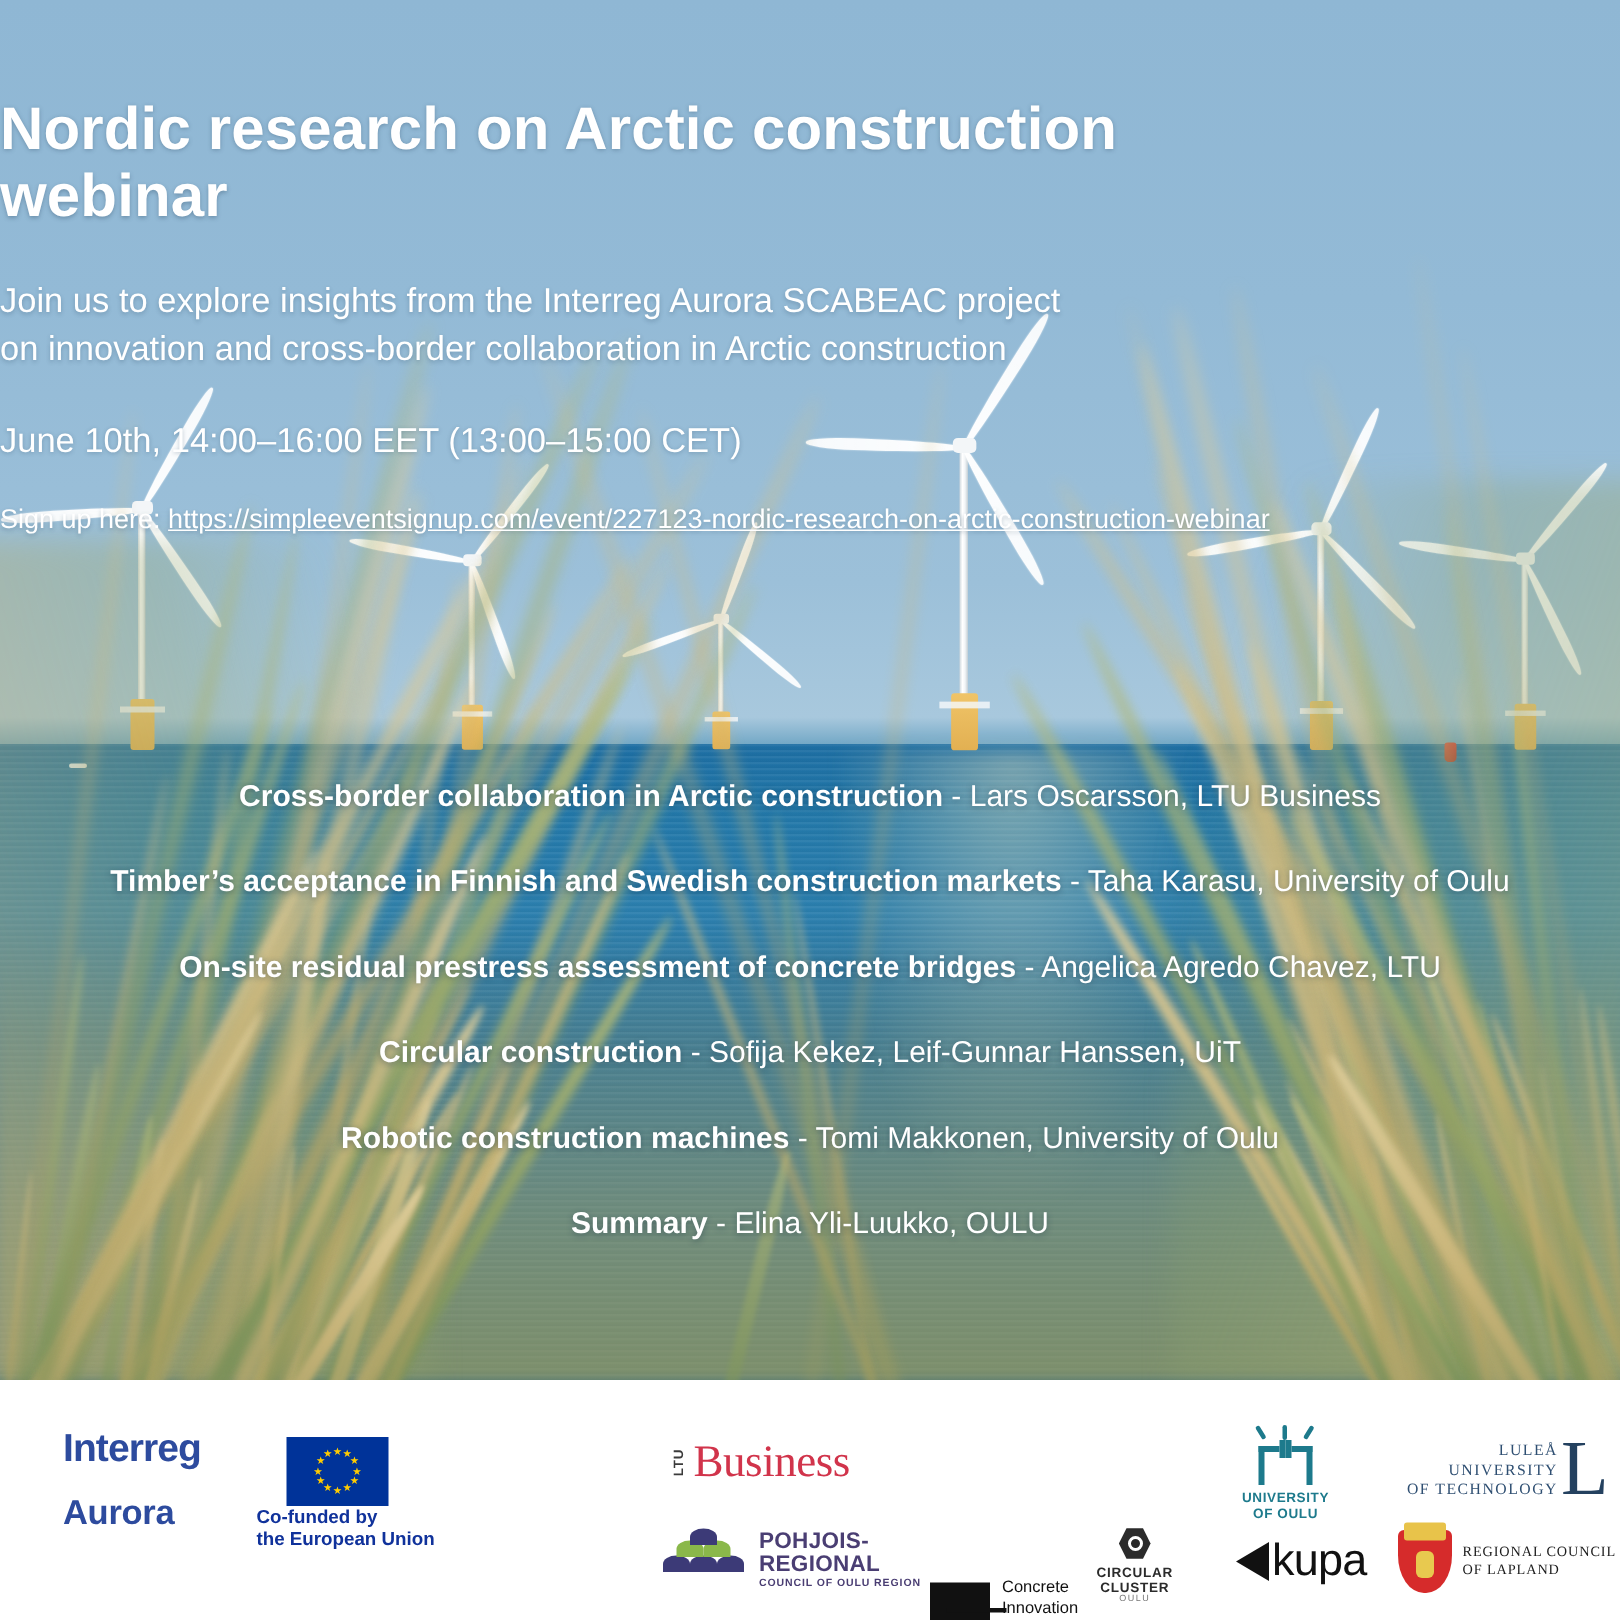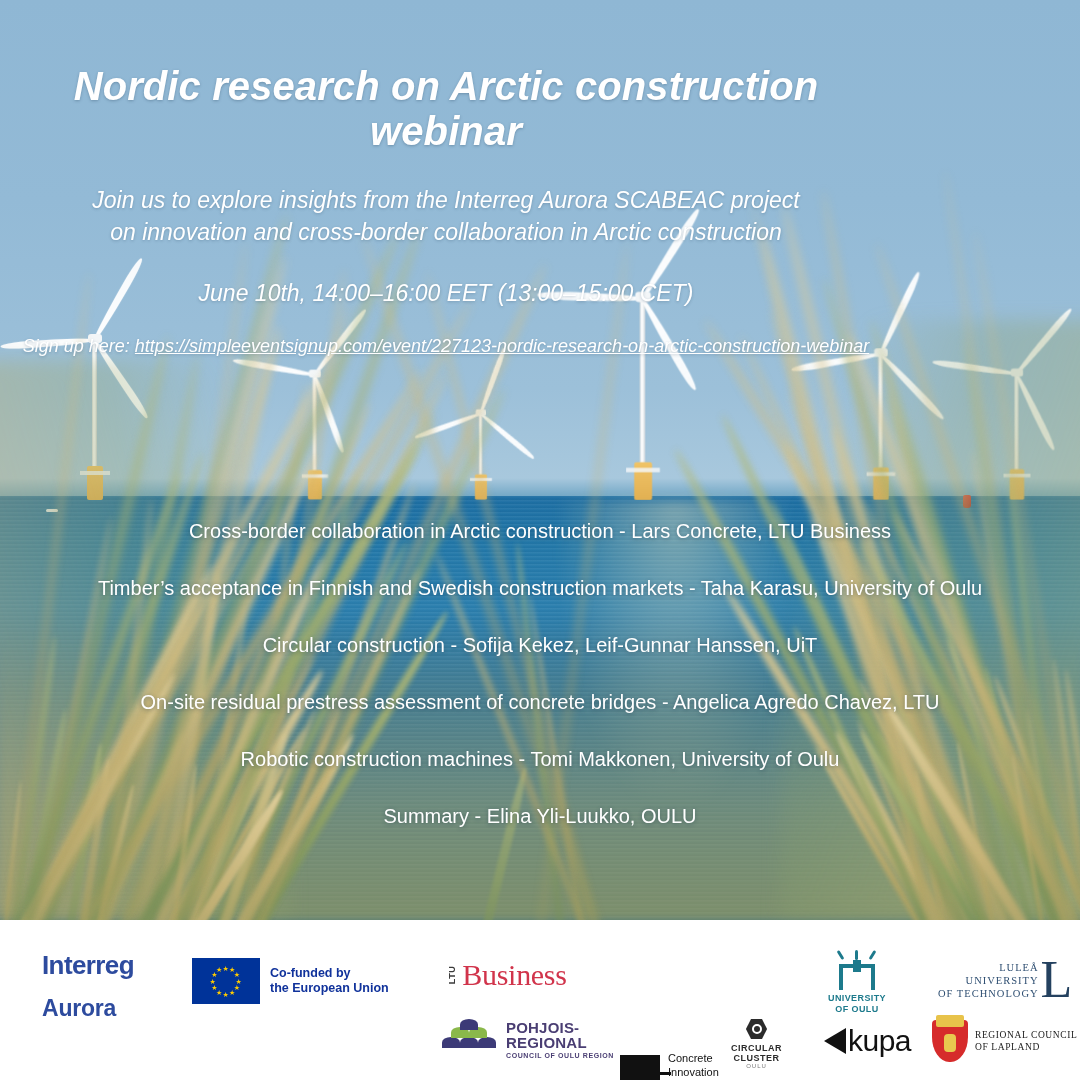--- a/index.html
+++ b/index.html
@@ -89,21 +89,21 @@
     background:linear-gradient(75deg, rgba(196,176,120,.55), rgba(150,165,105,.30) 60%, rgba(0,0,0,0) 85%);
     filter:blur(9px);
   }
   .grass-right{
     position:absolute;right:-40px;bottom:0;width:340px;height:600px;
     background:linear-gradient(-70deg, rgba(176,180,120,.58), rgba(140,160,110,.30) 60%, rgba(0,0,0,0) 85%);
     filter:blur(9px);
   }
 
   
-  .head{position:absolute;left:0;top:0;width:892px;text-align:center;z-index:6;font-style:italic;}
+  .head{position:absolute;left:0;top:0;width:892px;z-index:6;}
   .title{
     margin:0;padding-top:64px;
     font-size:40px;font-weight:bold;color:#ffffff;letter-spacing:.1px;
     text-shadow:0 1px 3px rgba(40,70,95,.35);
   }
   .subtitle{
     margin:0;padding-top:30px;font-size:23px;line-height:32px;color:#ffffff;font-weight:400;
     text-shadow:0 1px 3px rgba(40,70,95,.30);
   }
   .datetime{
@@ -115,35 +115,35 @@
     text-shadow:0 1px 3px rgba(40,70,95,.30);
   }
   .signup a,.signup .url{color:#ffffff;text-decoration:underline;}
 
   
   .agenda{position:absolute;left:0;top:520px;width:1080px;text-align:center;z-index:6;}
   .agenda-item{
     font-size:20px;color:#ffffff;margin:0 0 34px 0;
     text-shadow:0 1px 4px rgba(25,50,70,.45);
   }
-  .agenda-item .topic{font-weight:normal;}
+  .agenda-item .topic{font-weight:bold;}
   .agenda-item .speaker{font-weight:400;}
 
   
   .footer{
     position:absolute;left:0;top:920px;width:1080px;height:172px;background:#ffffff;z-index:8;
   }
   .logo-grid{position:relative;width:1080px;height:160px;}
   .lg{position:absolute;display:flex;align-items:center;}
 
   
   .interreg{left:42px;top:30px;flex-direction:column;align-items:flex-start;}
   .interreg-word{font-size:26px;font-weight:bold;color:#2d4b9e;letter-spacing:-.6px;}
   .aurora-word{font-size:23px;font-weight:bold;color:#2d4b9e;margin-top:14px;letter-spacing:-.2px;}
-  .eu{left:192px;top:38px;}
+  .eu{left:171px;top:38px;flex-direction:column;}
   .eu-flag{
     width:68px;height:46px;background:#003399;position:relative;margin-right:10px;flex:none;
   }
   .eu-star{position:absolute;color:#FFCC00;font-size:7px;line-height:7px;}
   .eu-text{font-size:12.5px;line-height:15px;font-weight:bold;color:#10329b;white-space:pre-line;}
   .ltub-abs{left:443px;top:38px;align-items:center;}
   .ltu-mark{
     font-size:9px;font-weight:bold;color:#3b3b3b;letter-spacing:.5px;
     transform:rotate(-90deg);transform-origin:center;margin-right:1px;
   }
@@ -415,24 +415,24 @@
       <span>Join us to explore insights from the Interreg Aurora SCABEAC project</span><br>
       <span>on innovation and cross-border collaboration in Arctic construction</span>
     </p>
     <p class="datetime">June 10th, 14:00–16:00 EET (13:00–15:00 CET)</p>
     <p class="signup">
       <span>Sign up here: </span><span class="url">https://simpleeventsignup.com/event/227123-nordic-research-on-arctic-construction-webinar</span>
     </p>
   </div>
 
   <div class="agenda" id="agenda-host">
-      <p class="agenda-item"><span class="topic">Cross-border collaboration in Arctic construction</span><span class="speaker"> - Lars Concrete, LTU Business</span></p>
+      <p class="agenda-item"><span class="topic">Cross-border collaboration in Arctic construction</span><span class="speaker"> - Lars Oscarsson, LTU Business</span></p>
       <p class="agenda-item"><span class="topic">Timber’s acceptance in Finnish and Swedish construction markets</span><span class="speaker"> - Taha Karasu, University of Oulu</span></p>
+      <p class="agenda-item"><span class="topic">On-site residual prestress assessment of concrete bridges</span><span class="speaker"> - Angelica Agredo Chavez, LTU</span></p>
       <p class="agenda-item"><span class="topic">Circular construction</span><span class="speaker"> - Sofija Kekez, Leif-Gunnar Hanssen, UiT</span></p>
-      <p class="agenda-item"><span class="topic">On-site residual prestress assessment of concrete bridges</span><span class="speaker"> - Angelica Agredo Chavez, LTU</span></p>
       <p class="agenda-item"><span class="topic">Robotic construction machines</span><span class="speaker"> - Tomi Makkonen, University of Oulu</span></p>
       <p class="agenda-item"><span class="topic">Summary</span><span class="speaker"> - Elina Yli-Luukko, OULU</span></p>
     </div>
 
   <div class="footer">
     <div class="logo-grid">
 
       <div class="lg interreg">
         <span class="interreg-word">Interreg</span>
         <span class="aurora-word">Aurora</span>

